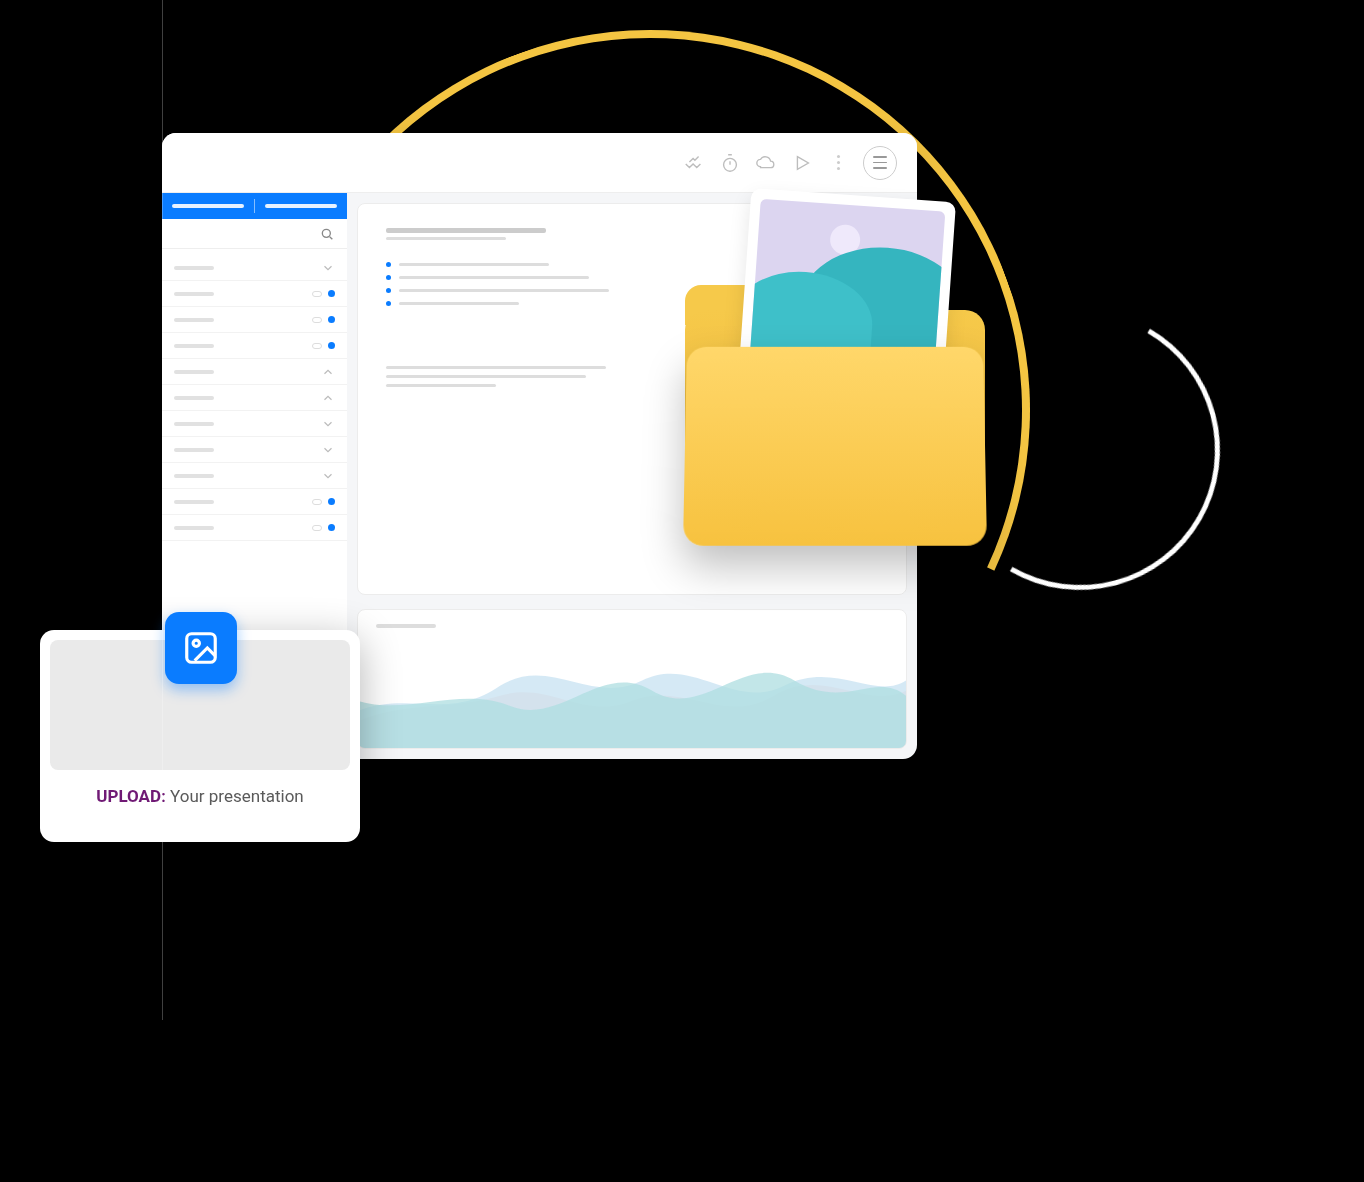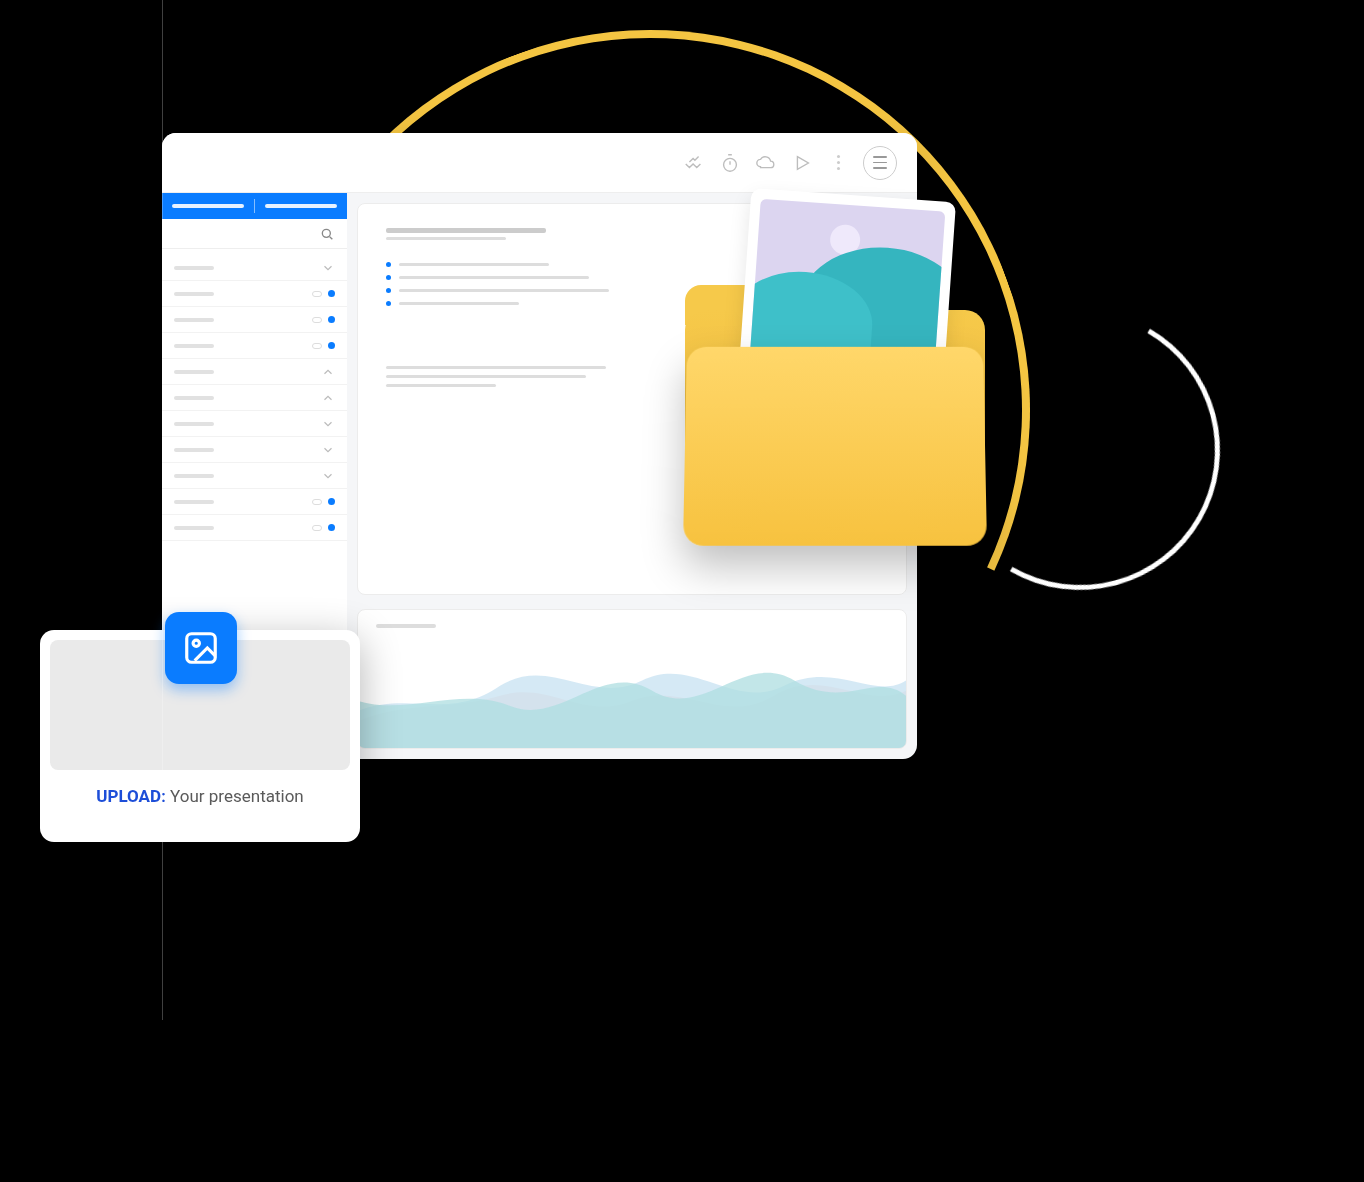--- a/index.html
+++ b/index.html
@@ -336,21 +336,21 @@
     .upload-badge svg { width: 38px; height: 38px; color: #fff; }
     .upload-text {
       position: absolute;
       left: 0; right: 0;
       bottom: 36px;
       text-align: center;
       font-size: 17px;
       color: #5a5a5a;
     }
     .upload-text strong {
-      color: #1d4ed8;
+      color: #701a75;
       font-weight: 700;
     }
   </style>
 </head>
 <body>
 
 <div class="arc-yellow"></div>
 <div class="arc-white"></div>
 <div class="vline"></div>
 

